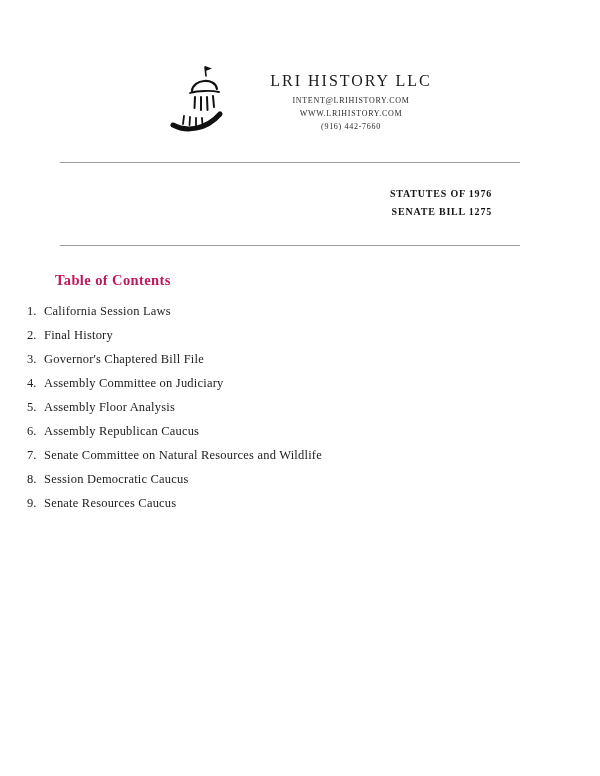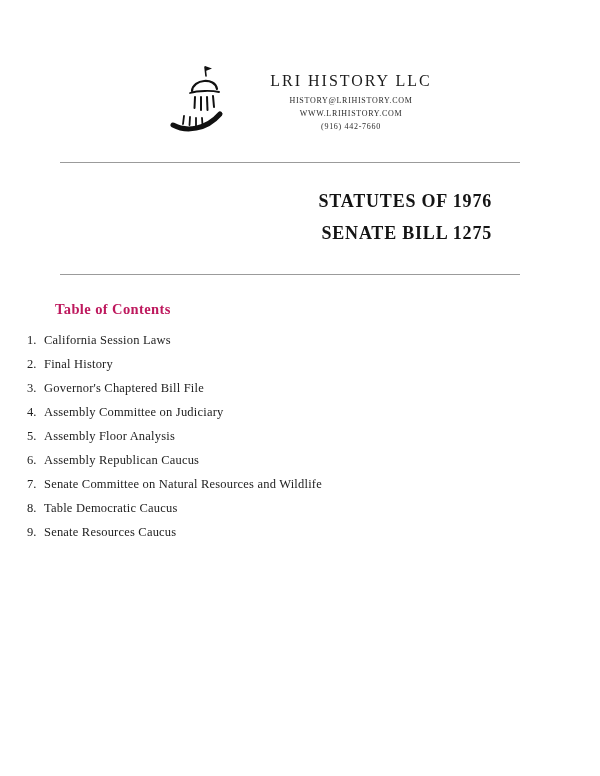--- a/index.html
+++ b/index.html
@@ -58,21 +58,21 @@
   }
   .rule-top { margin-top: 24px; }
   .rule-mid { margin-top: 24px; }
 
   
   .ref-block {
     margin-top: 22px;
     margin-right: 108px;
     text-align: right;
     font-weight: bold;
-    font-size: 18px;
+    font-size: 10px;
     letter-spacing: 0.8px;
     line-height: 1.8;
     color: #141414;
   }
   .ref-line { white-space: pre; }
 
   
   .toc-title {
     margin: 26px 0 0 55px;
     font-weight: bold;
@@ -124,21 +124,21 @@
         <path class="logo-stroke" stroke-width="1.8" d="M16 54 L15 62"></path>
         <path class="logo-stroke" stroke-width="1.8" d="M22 55 L21.5 63"></path>
         <path class="logo-stroke" stroke-width="1.8" d="M28 56 L28 64"></path>
         <path class="logo-stroke" stroke-width="1.8" d="M34 56 L34.5 63"></path>
 
         <path class="logo-stroke" stroke-width="5" d="M5 63 C18 70, 38 68, 52 52"></path>
       </svg>
     </div>
     <div class="company-block">
       <div class="company-name">LRI HISTORY LLC</div>
-      <div class="contact-line">HISTORY@LRIHISTORY.COM</div>
+      <div class="contact-line">INTENT@LRIHISTORY.COM</div>
       <div class="contact-line">WWW.LRIHISTORY.COM</div>
       <div class="contact-line">(916) 442-7660</div>
     </div>
   </div>
 
   <hr class="rule rule-top">
 
   <div class="ref-block">
     <div class="ref-line">STATUTES OF 1976</div>
     <div class="ref-line">SENATE BILL 1275</div>
@@ -148,17 +148,17 @@
 
   <div class="toc-title">Table of Contents</div>
   <ol class="toc-list">
     <li>California Session Laws</li>
     <li>Final History</li>
     <li>Governor's Chaptered Bill File</li>
     <li>Assembly Committee on Judiciary</li>
     <li>Assembly Floor Analysis</li>
     <li>Assembly Republican Caucus</li>
     <li>Senate Committee on Natural Resources and Wildlife</li>
-    <li>Table Democratic Caucus</li>
+    <li>Session Democratic Caucus</li>
     <li>Senate Resources Caucus</li>
   </ol>
 
 </div>
 
 </body></html>

